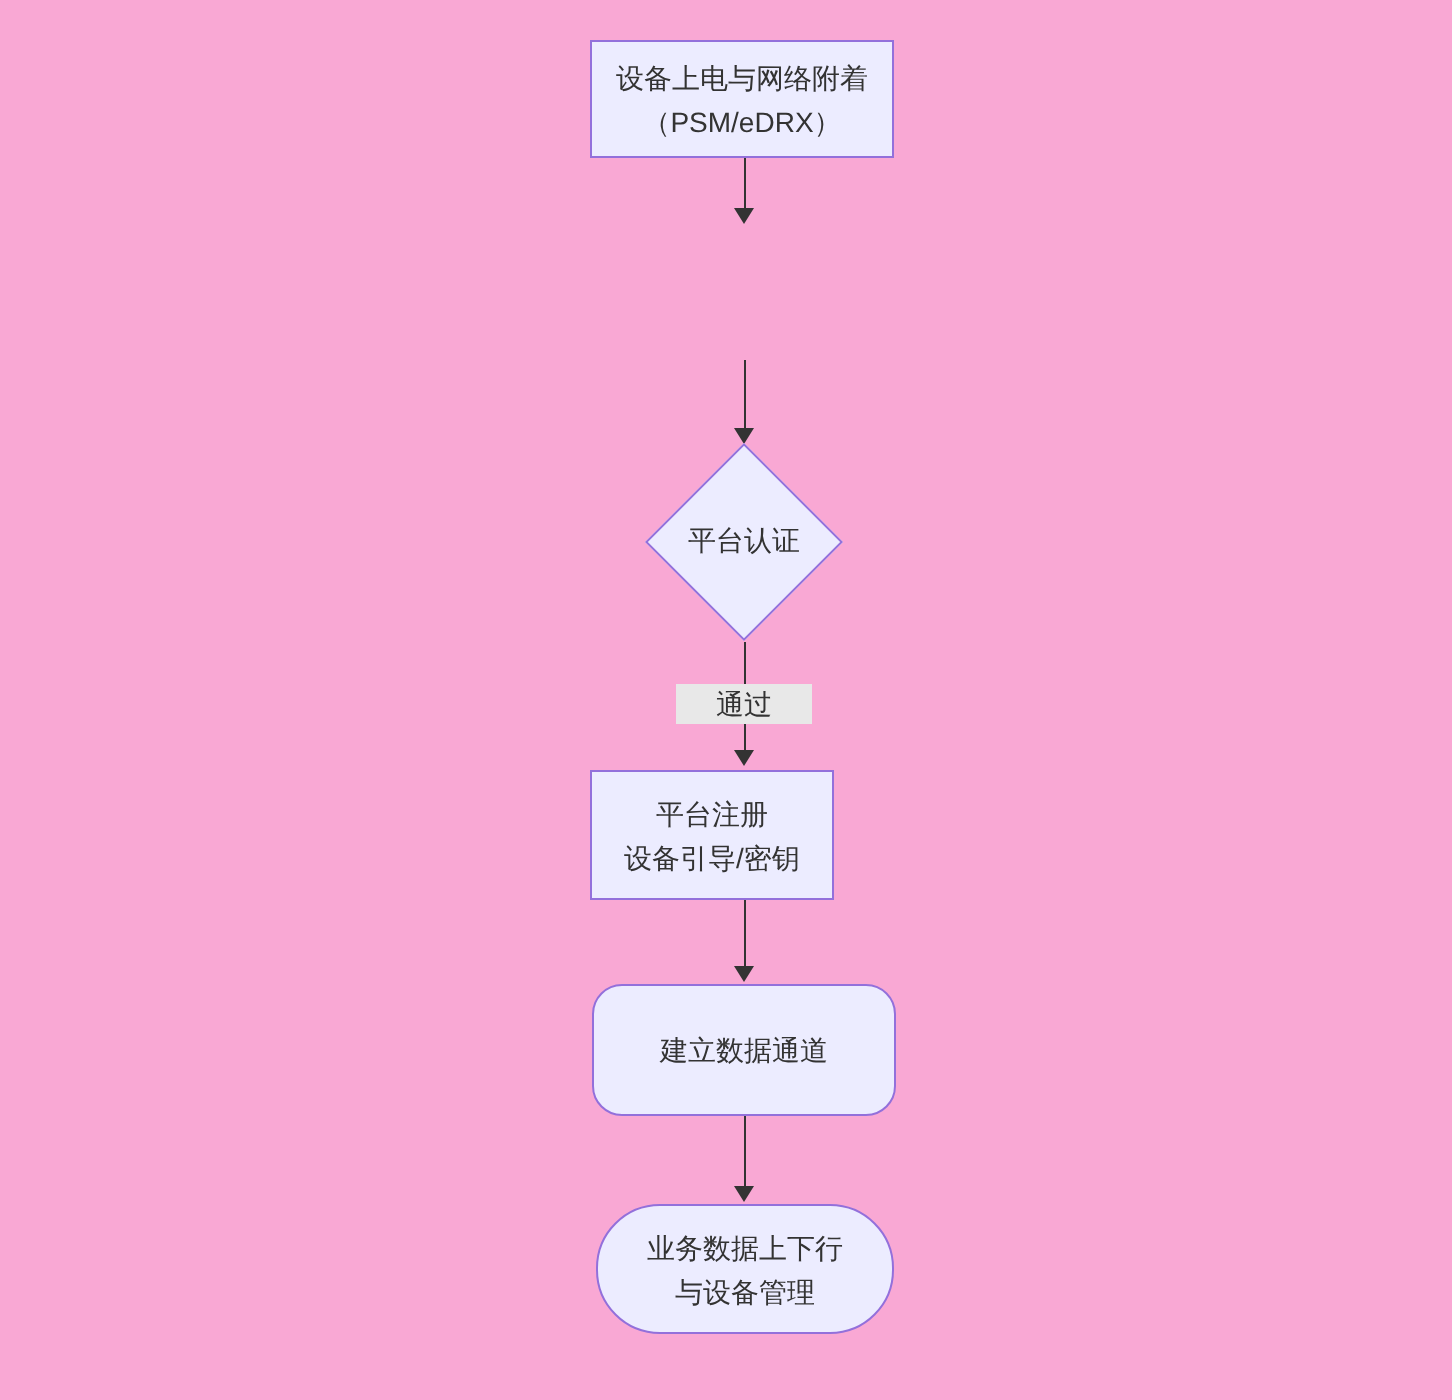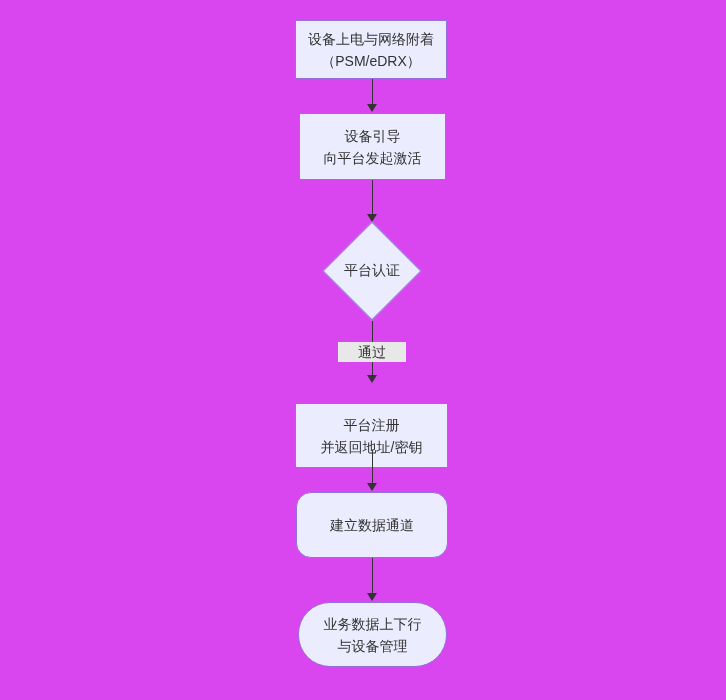--- a/index.html
+++ b/index.html
@@ -4,21 +4,21 @@
 <style>
   html, body {
     margin: 0;
     padding: 0;
     background: #ffffff;
   }
   .canvas {
     position: relative;
     width: 726px;
     height: 700px;
-    background: #d946ef;
+    background: #f9a8d4;
     font-family: "Liberation Sans", "DejaVu Sans", sans-serif;
     overflow: hidden;
   }
   .node {
     position: absolute;
     background: #ececff;
     border: 1px solid #9370db;
     box-sizing: border-box;
     display: flex;
     flex-direction: column;
@@ -99,44 +99,40 @@
   <div class="node" style="left:295px; top:20px; width:152px; height:59px;">
     <div class="nline">设备上电与网络附着</div>
     <div class="nline">（PSM/eDRX）</div>
   </div>
 
   <div class="arrow" style="left:372px; top:79px; height:33px;">
     <div class="arrow-line"></div>
     <div class="arrow-head"></div>
   </div>
 
-  <div class="node" style="left:299px; top:113px; width:147px; height:67px;">
-    <div class="nline">设备引导</div>
-    <div class="nline">向平台发起激活</div>
-  </div>
 
   <div class="arrow" style="left:372px; top:180px; height:42px;">
     <div class="arrow-line"></div>
     <div class="arrow-head"></div>
   </div>
 
   <div class="diamond-wrap" style="left:321px; top:222px; width:102px; height:98px;">
     <div class="diamond-shape"></div>
     <div class="diamond-label">平台认证</div>
   </div>
 
   <div class="arrow" style="left:372px; top:321px; height:62px;">
     <div class="arrow-line"></div>
     <div class="arrow-head"></div>
     <div class="edge-label" style="top:21px;">通过</div>
   </div>
 
-  <div class="node" style="left:295px; top:403px; width:153px; height:65px;text-align:center;">
+  <div class="node" style="left:295px; top:385px; width:122px; height:65px;text-align:center;">
     <div class="nline">平台注册</div>
-    <div class="nline">并返回地址/密钥</div>
+    <div class="nline">设备引导/密钥</div>
   </div>
 
   <div class="arrow" style="left:372px; top:450px; height:41px;">
     <div class="arrow-line"></div>
     <div class="arrow-head"></div>
   </div>
 
   <div class="node" style="left:296px; top:492px; width:152px; height:66px;border-radius:15px;">
     <div class="nline">建立数据通道</div>
   </div>

